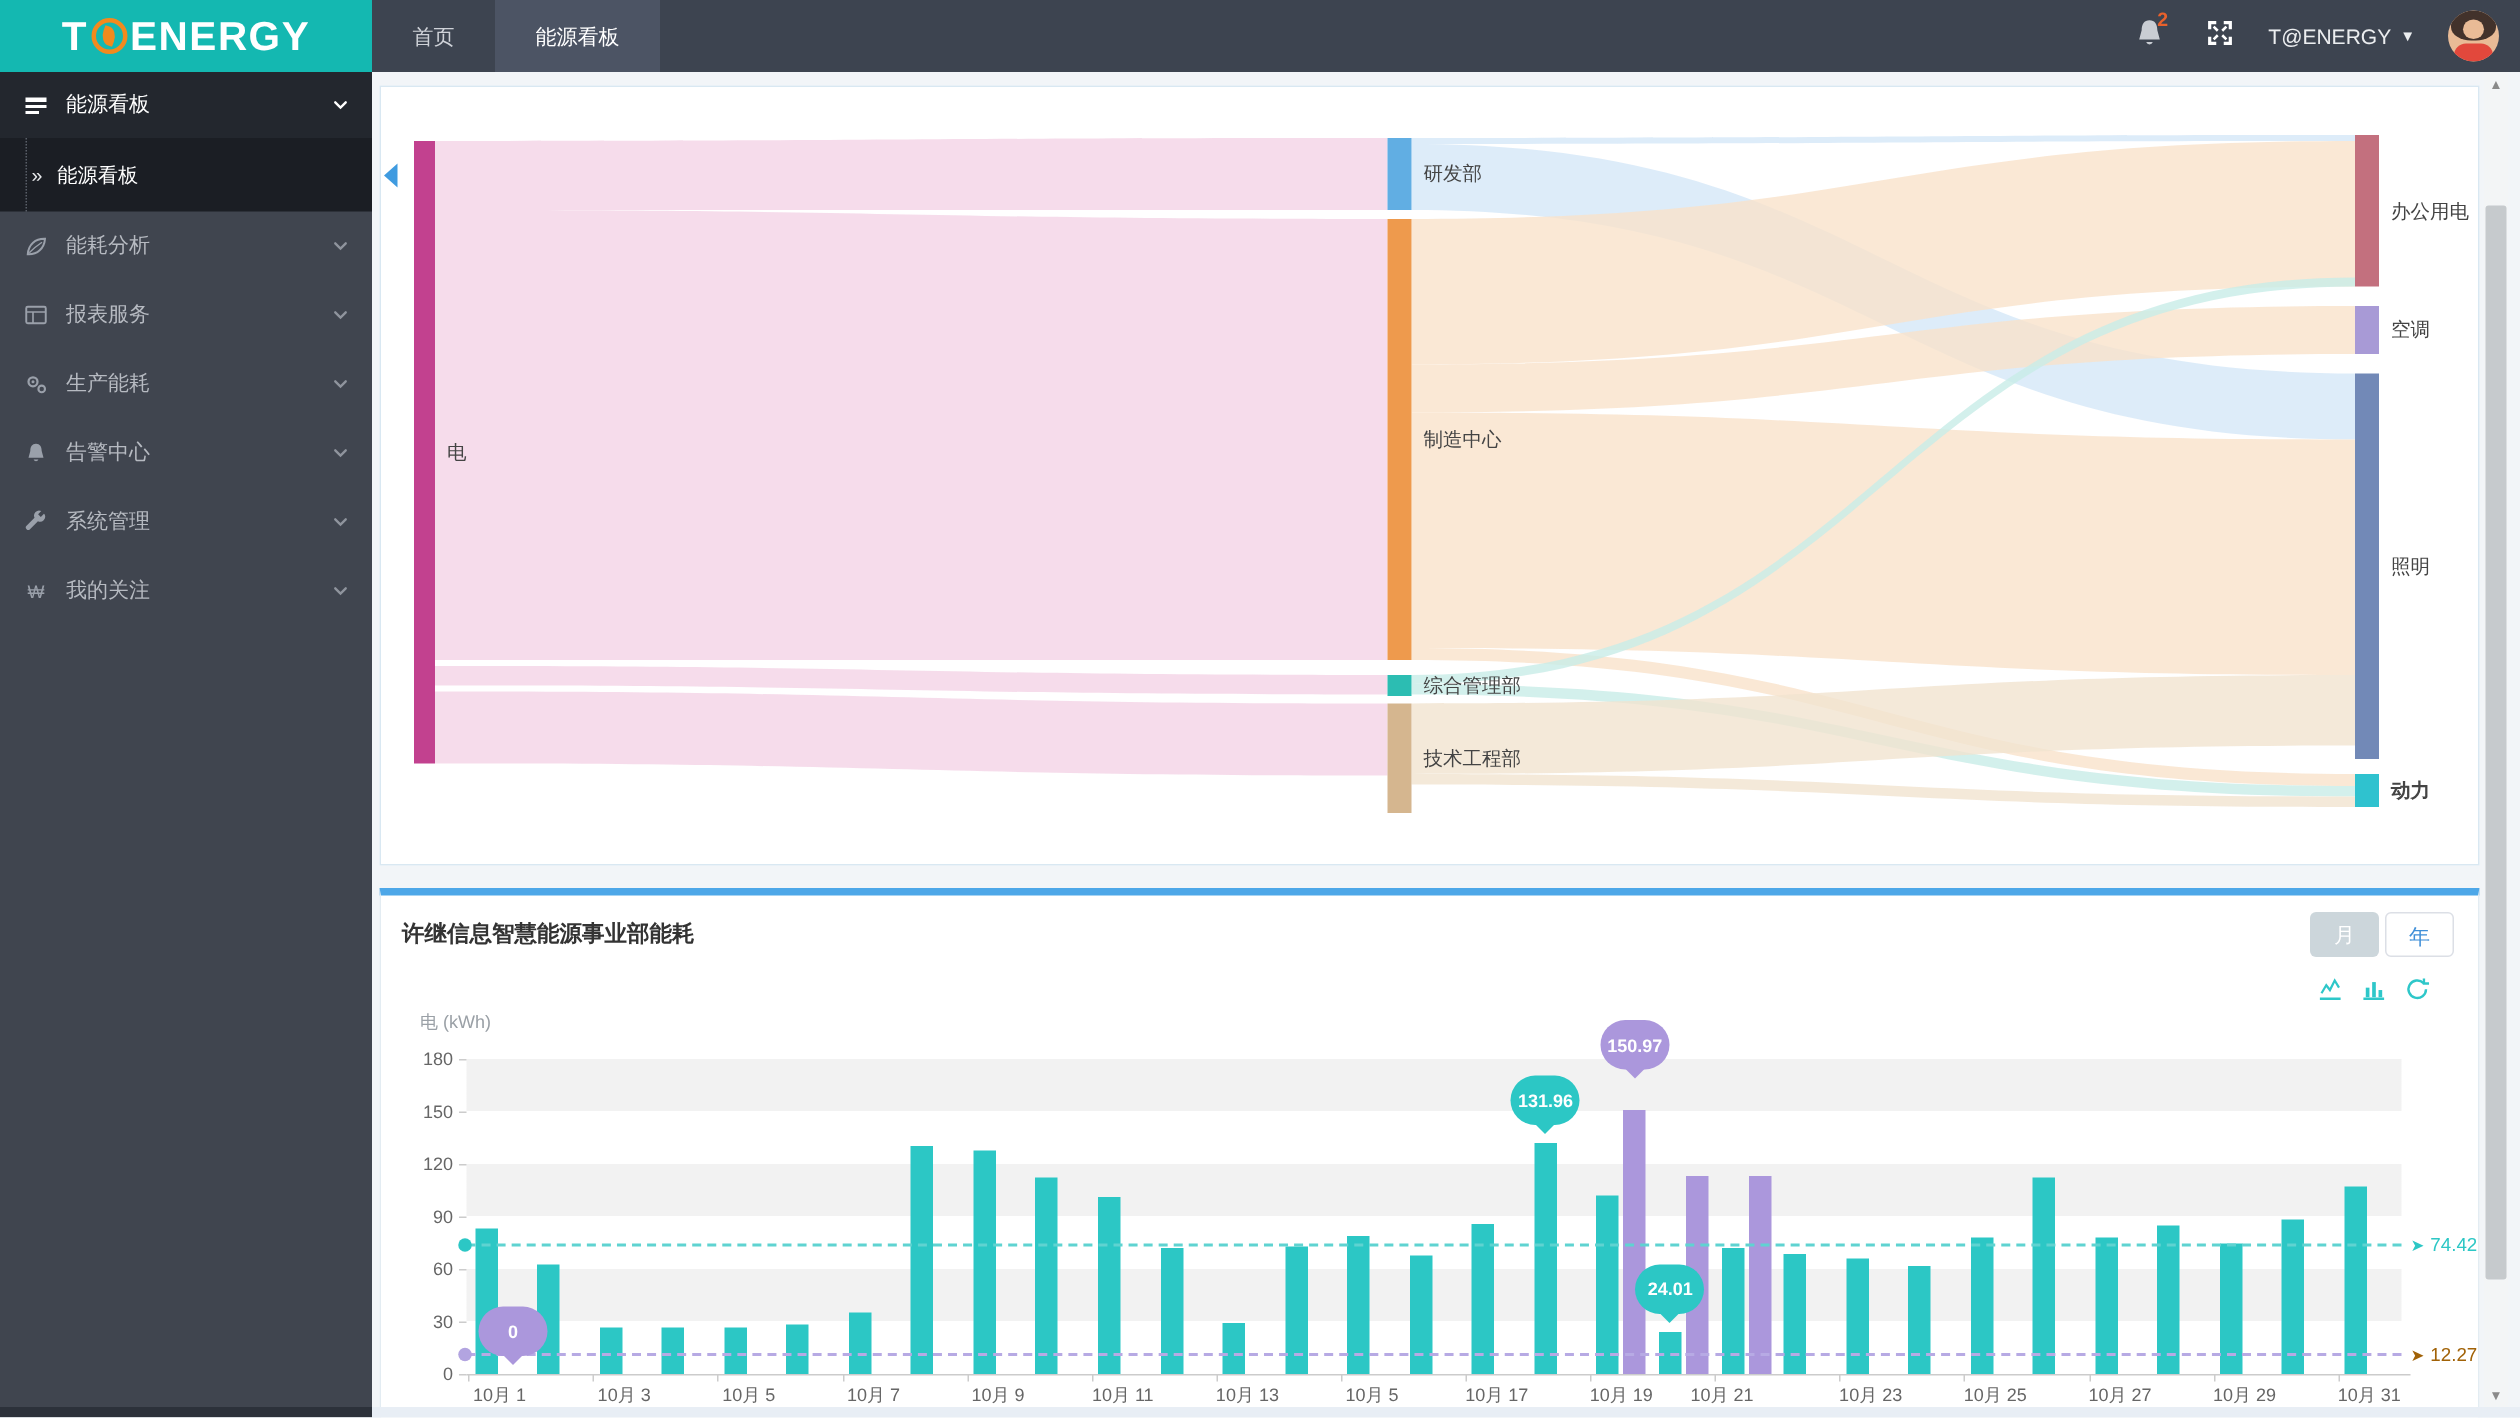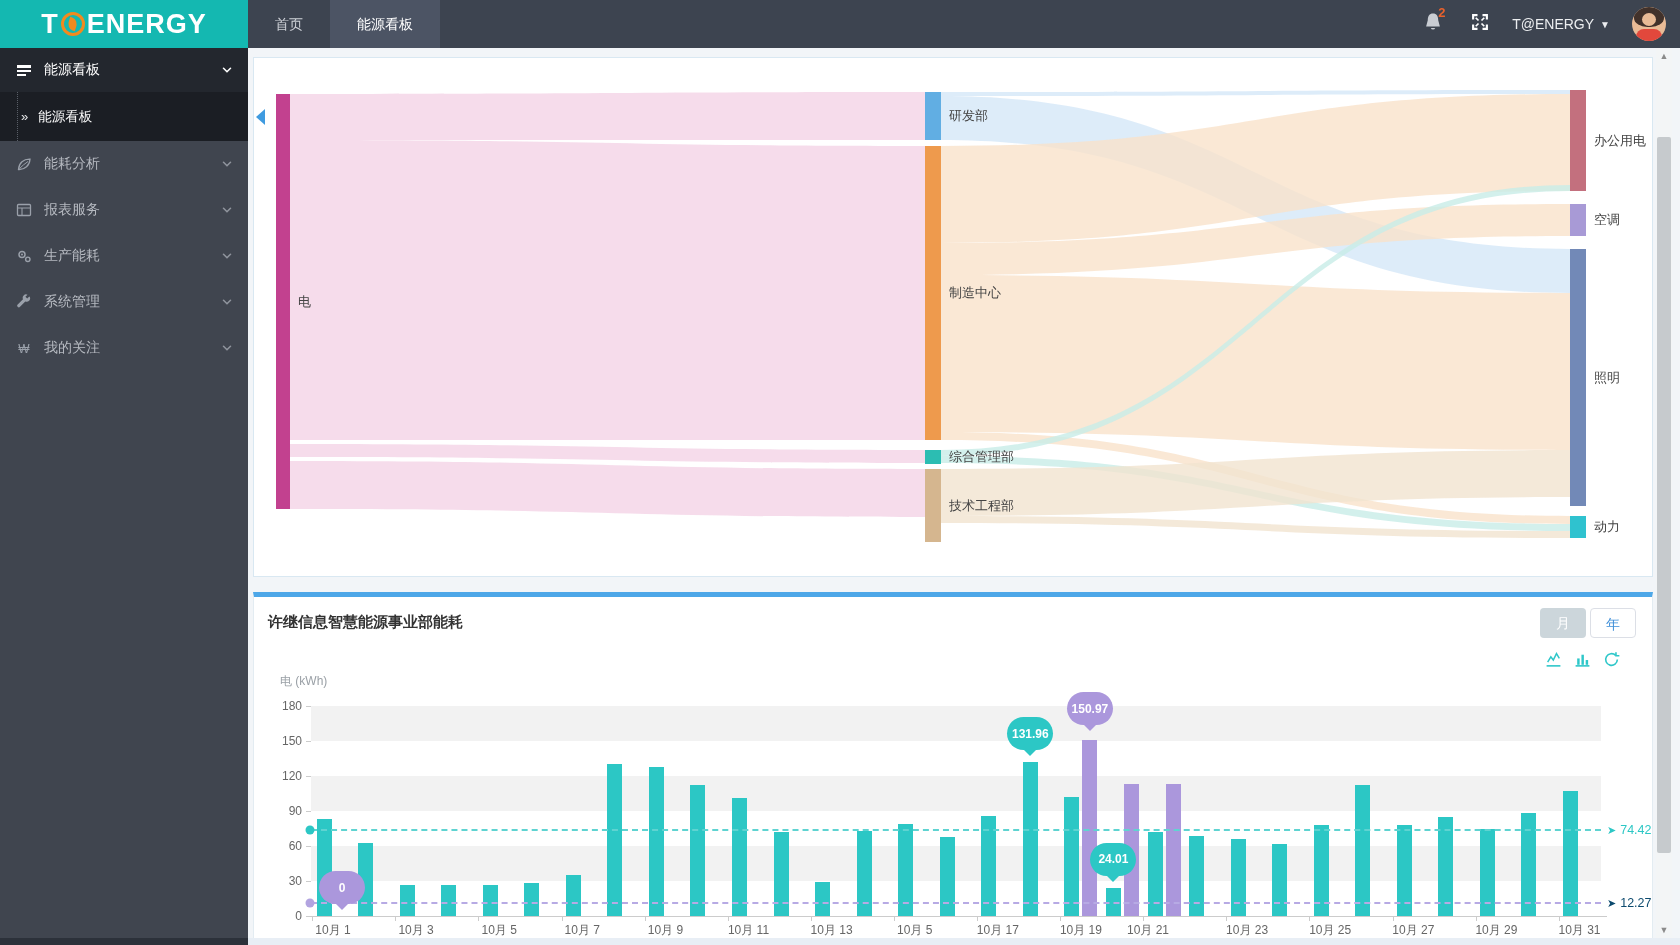--- a/index.html
+++ b/index.html
@@ -173,20 +173,32 @@
       </div>
       <div class="side-item">
         <span class="icn">
           <svg width="16" height="16" viewBox="0 0 16 16">
             <circle cx="6" cy="6.5" r="3" fill="none" stroke="currentColor" stroke-width="1.5"></circle>
             <circle cx="6" cy="6.5" r="1" fill="currentColor"></circle>
             <circle cx="11.8" cy="11.3" r="2.2" fill="none" stroke="currentColor" stroke-width="1.4"></circle>
           </svg>
         </span>
         <span>生产能耗</span>
+        <span class="chev"><svg width="14" height="14" viewBox="0 0 16 16">
+            <path d="M4 6l4 4 4-4" stroke="currentColor" fill="none" stroke-width="1.8" stroke-linecap="round"></path>
+          </svg></span>
+      </div>
+      <div class="side-item">
+        <span class="icn">
+          <svg width="16" height="16" viewBox="0 0 16 16">
+            <path d="M8 1.8c-2.6 0-3.8 1.9-3.8 4.9L3 11.2h10L11.8 6.7c0-3-1.2-4.9-3.8-4.9z" fill="currentColor"></path>
+            <path d="M6.4 12.4a1.7 1.7 0 0 0 3.2 0z" fill="currentColor"></path>
+          </svg>
+        </span>
+        <span>告警中心</span>
         <span class="chev"><svg width="14" height="14" viewBox="0 0 16 16">
             <path d="M4 6l4 4 4-4" stroke="currentColor" fill="none" stroke-width="1.8" stroke-linecap="round"></path>
           </svg></span>
       </div>
       <div class="side-item">
         <span class="icn">
           <svg width="16" height="16" viewBox="0 0 16 16">
             <path d="M13.8 3a3.4 3.4 0 0 1-4.5 4.5L4 12.8a1.6 1.6 0 0 1-2.3-2.3l5.3-5.3A3.4 3.4 0 0 1 11.5 .7L9.4 2.8l1.8 1.8L13.3 2.5z" fill="currentColor"></path>
           </svg>
         </span>
@@ -238,21 +250,21 @@
         </svg>
       <div id="sk-labels">
           <span class="sk-label" style="left: 44px; top: 243.5px;">电</span>
           <span class="sk-label" style="left: 695px; top: 58px;">研发部</span>
           <span class="sk-label" style="left: 695px; top: 235px;">制造中心</span>
           <span class="sk-label" style="left: 695px; top: 399px;">综合管理部</span>
           <span class="sk-label" style="left: 695px; top: 447.5px;">技术工程部</span>
           <span class="sk-label" style="left: 1340px; top: 82.5px;">办公用电</span>
           <span class="sk-label" style="left: 1340px; top: 162px;">空调</span>
           <span class="sk-label" style="left: 1340px; top: 319.5px;">照明</span>
-          <span class="sk-label" style="left: 1340px; top: 469px;">动力</span>
+          <span class="sk-label" style="left: 1340px; top: 469px; font-weight: bold;">动力</span>
         </div>
     </div>
 
     <div class="panel2">
       <div class="panel-title">许继信息智慧能源事业部能耗</div>
       <div class="switch-btn btn-month">月</div>
       <div class="switch-btn btn-year">年</div>
       <div class="chart-tools">
         <span class="tool"><svg width="17" height="17" viewBox="0 0 16 16">
               <path d="M1.5 14h13" stroke="currentColor" stroke-width="1.5" fill="none"></path>
@@ -352,30 +364,30 @@
           <div class="xlabel" style="left:993.0999999999999px">10月 23</div>
           <div class="xlabel" style="left:1076.1999999999998px">10月 25</div>
           <div class="xlabel" style="left:1159.3px">10月 27</div>
           <div class="xlabel" style="left:1242.3999999999999px">10月 29</div>
           <div class="xlabel" style="left:1325.5px">10月 31</div>
           <div class="avg-line" style="left:57px;top:232.17666666666668px;width:1290px;border-color:#5fd3d1"></div>
           <div class="avg-dot" style="left:56px;top:233.17666666666668px;background:#2cc7c5"></div>
           <div class="avg-label" style="left:1353px;top:233.17666666666668px;color:#2cc7c5"><span class="arr">➤</span><span>74.42</span></div>
           <div class="avg-line" style="left:57px;top:304.685px;width:1290px;border-color:#b7aae4"></div>
           <div class="avg-dot" style="left:56px;top:305.685px;background:#b2a4e0"></div>
-          <div class="avg-label" style="left:1353px;top:305.685px;color:#0c4a6e"><span class="arr">➤</span><span>12.27</span></div>
+          <div class="avg-label" style="left:1353px;top:305.685px;color:#a16207"><span class="arr">➤</span><span>12.27</span></div>
           <div class="balloon teal" style="left:776.3499999999999px;top:120.04666666666665px">
             <span>131.96</span>
             <span class="tail"></span>
           </div>
           <div class="balloon teal" style="left:859.4499999999999px;top:245.98833333333334px">
             <span>24.01</span>
             <span class="tail"></span>
           </div>
-          <div class="balloon purple" style="left:835.9px;top:95px">
+          <div class="balloon purple" style="left:835.9px;top:83px">
             <span>150.97</span>
             <span class="tail"></span>
           </div>
           <div class="balloon purple" style="left:88px;top:274px">
             <span>0</span>
             <span class="tail"></span>
           </div>
         </div>
     </div>
   </div>

